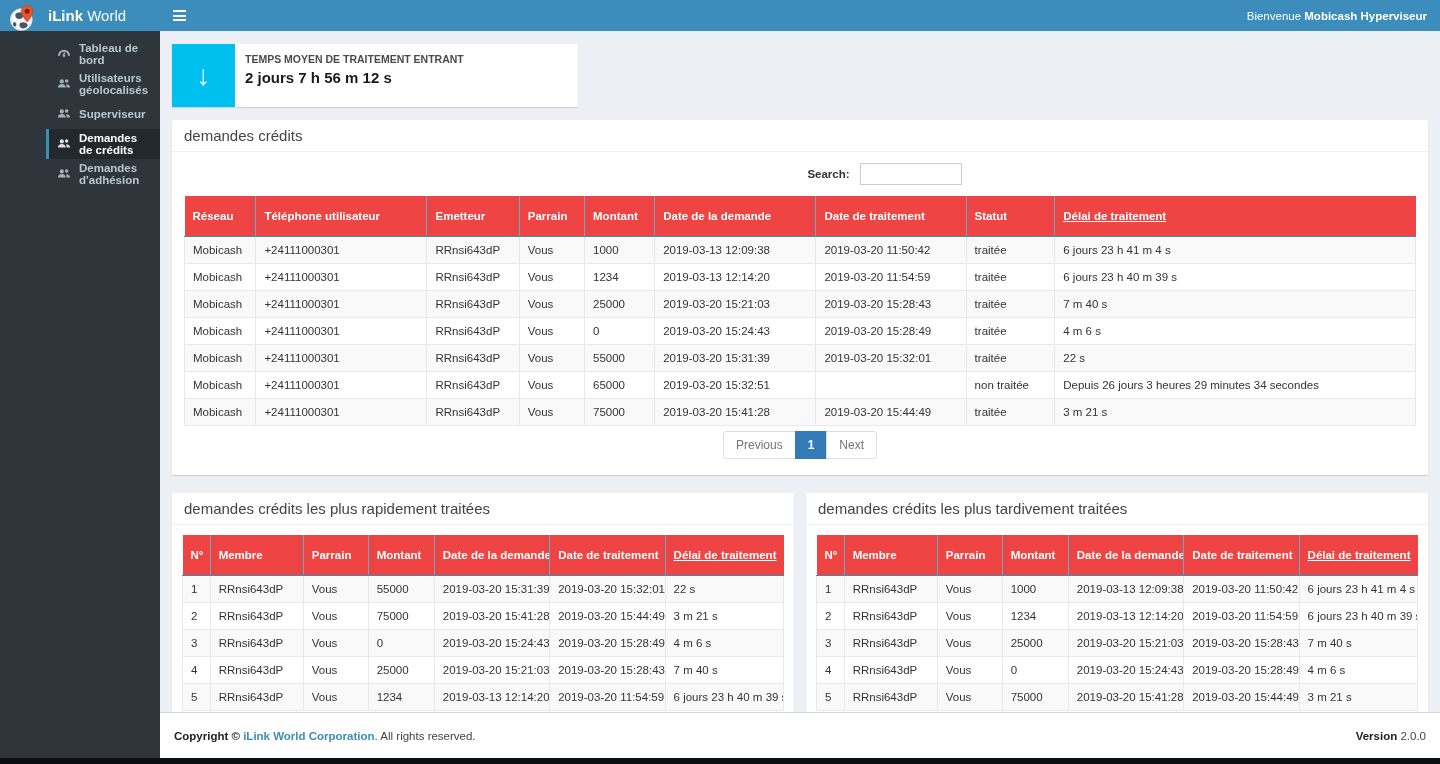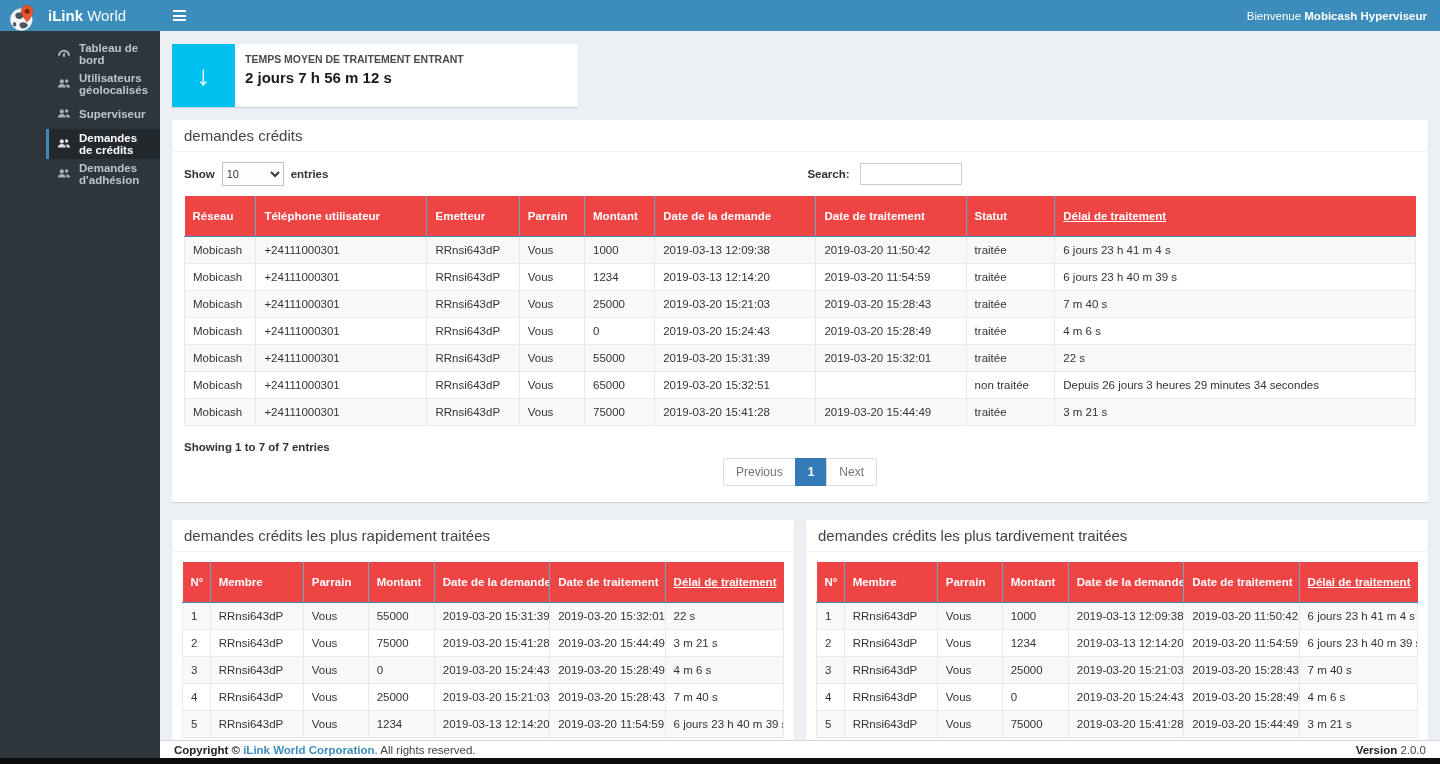--- a/index.html
+++ b/index.html
@@ -100,21 +100,21 @@
   .page-btn:first-child { border-radius:3px 0 0 3px; margin-left:0; }
   .page-btn:last-child { border-radius:0 3px 3px 0; }
   .page-btn.active { background:#337ab7; border-color:#337ab7; color:#fff; font-weight:bold; }
 
   .panel-row { display:flex; gap:12px; }
   .panel-row .panel { flex:1; margin-bottom:0; }
   .panel-row .panel-body { padding:10px 10px 14px 10px; }
 
   
   .footer {
-    position:absolute; left:160px; right:0; bottom:6px; height:18px;
+    position:absolute; left:160px; right:0; bottom:6px; height:46px;
     background:#fff; border-top:1px solid #d2d6de;
     display:flex; align-items:center; justify-content:space-between; padding:0 14px;
     font-size:11.5px; color:#444;
   }
   .footer a { color:#3c8dbc; font-weight:bold; text-decoration:none; cursor:pointer; }
   .footer b { font-weight:bold; color:#222; }
   .version b { color:#222; }
 </style>
 </head>
 <body>
@@ -199,27 +199,20 @@
     <div class="widget-body">
       <div class="widget-label">TEMPS MOYEN DE TRAITEMENT ENTRANT</div>
       <div class="widget-value">2 jours 7 h 56 m 12 s</div>
     </div>
   </div>
 
   <section class="panel">
     <div class="panel-title">demandes crédits</div>
     <div class="panel-body">
       <div class="dt-controls">
-        <div class="dt-length">
-          <span>Show</span>
-          <select>
-            <option selected="">10</option>
-          </select>
-          <span>entries</span>
-        </div>
         <div class="dt-filter">
           <span>Search:</span>
           <input type="text" value="" style="">
         </div>
       </div>
       <table class="data main-table">
         <thead>
             <tr>
               <th>Réseau</th>
               <th>Téléphone utilisateur</th>
@@ -305,21 +298,20 @@
               <td>RRnsi643dP</td>
               <td>Vous</td>
               <td>75000</td>
               <td>2019-03-20 15:41:28</td>
               <td>2019-03-20 15:44:49</td>
               <td>traitée</td>
               <td>3 m 21 s</td>
             </tr>
           </tbody>
       </table>
-      <div class="dt-summary">Showing 1 to 7 of 7 entries</div>
       <div class="pagination">
         <button class="page-btn">Previous</button>
         <button class="page-btn active">1</button>
         <button class="page-btn">Next</button>
       </div>
     </div>
   </section>
 
   <div class="panel-row">
     <section class="panel">

